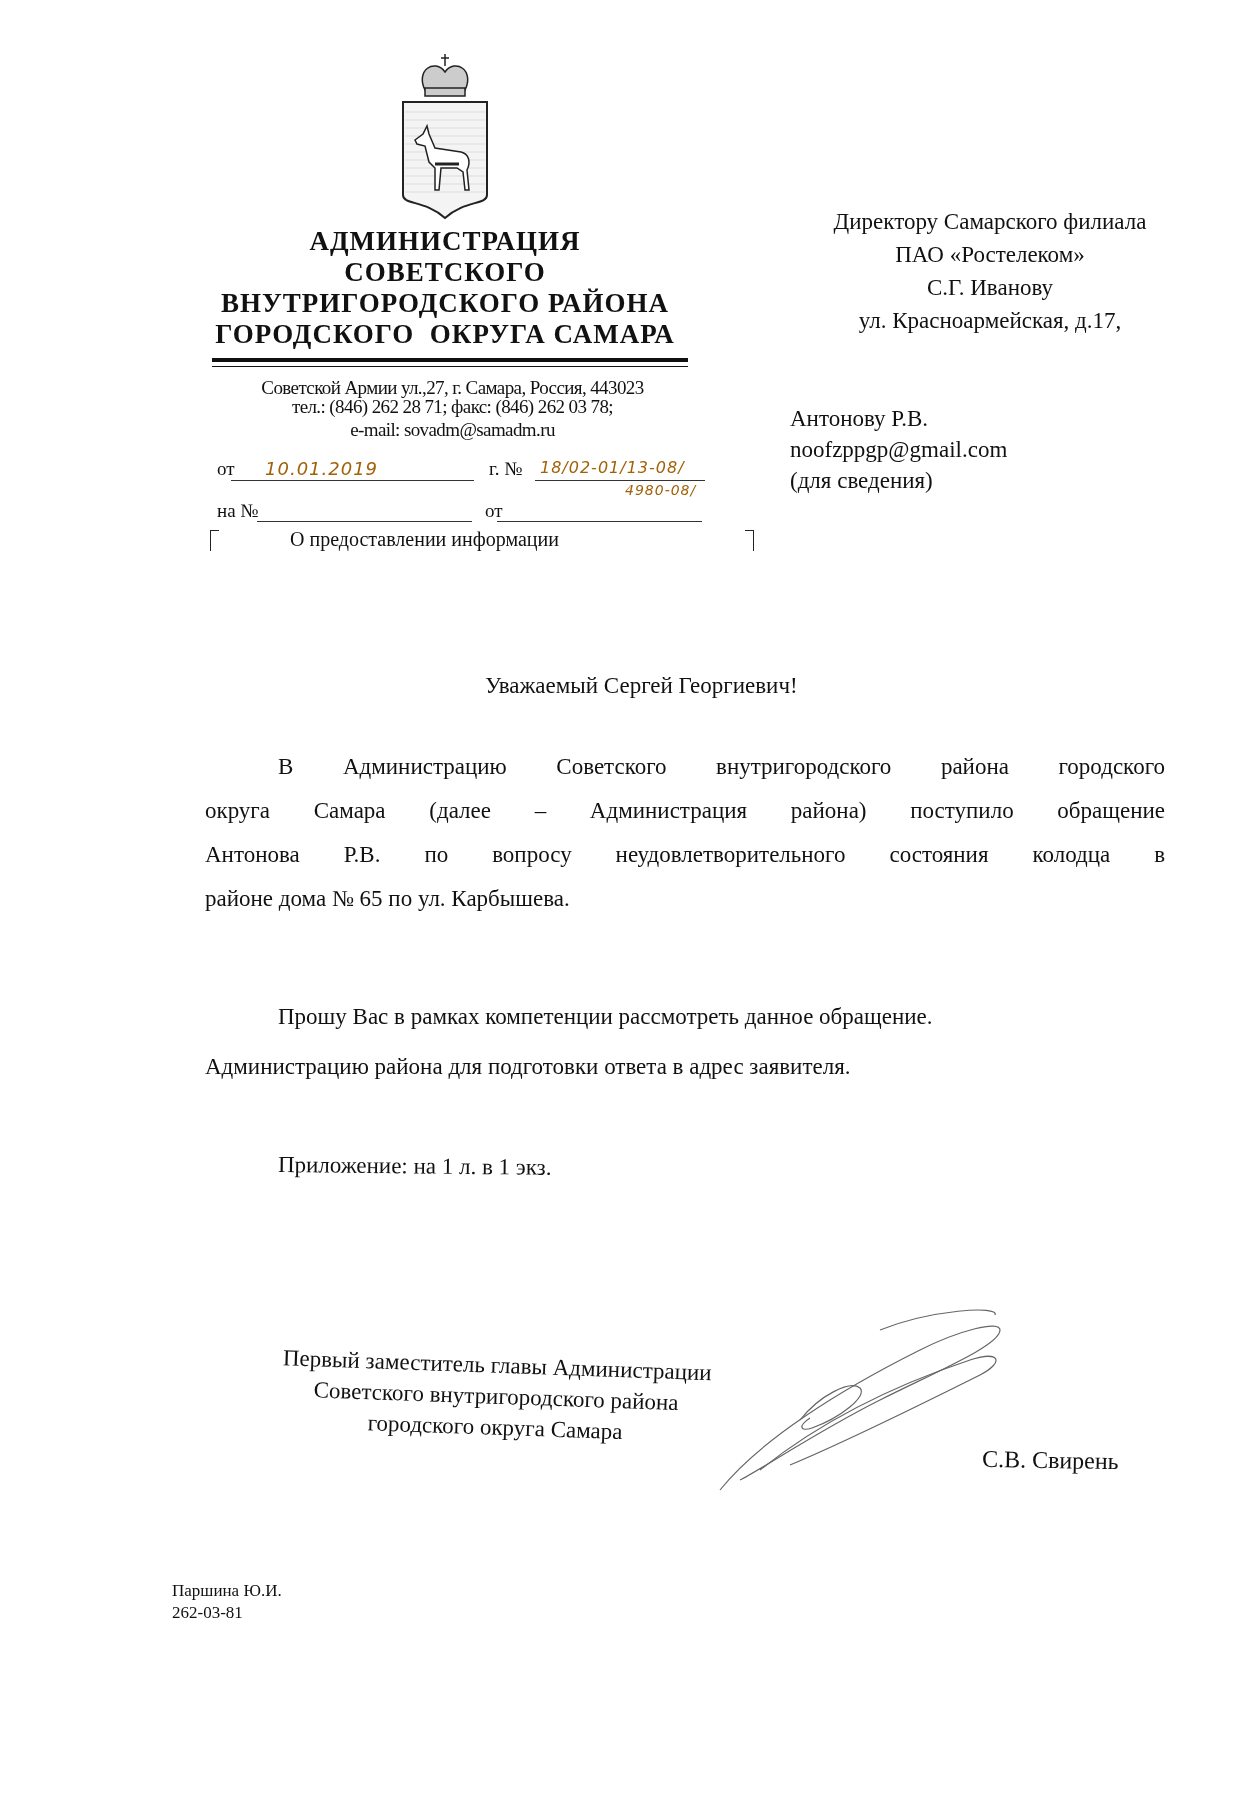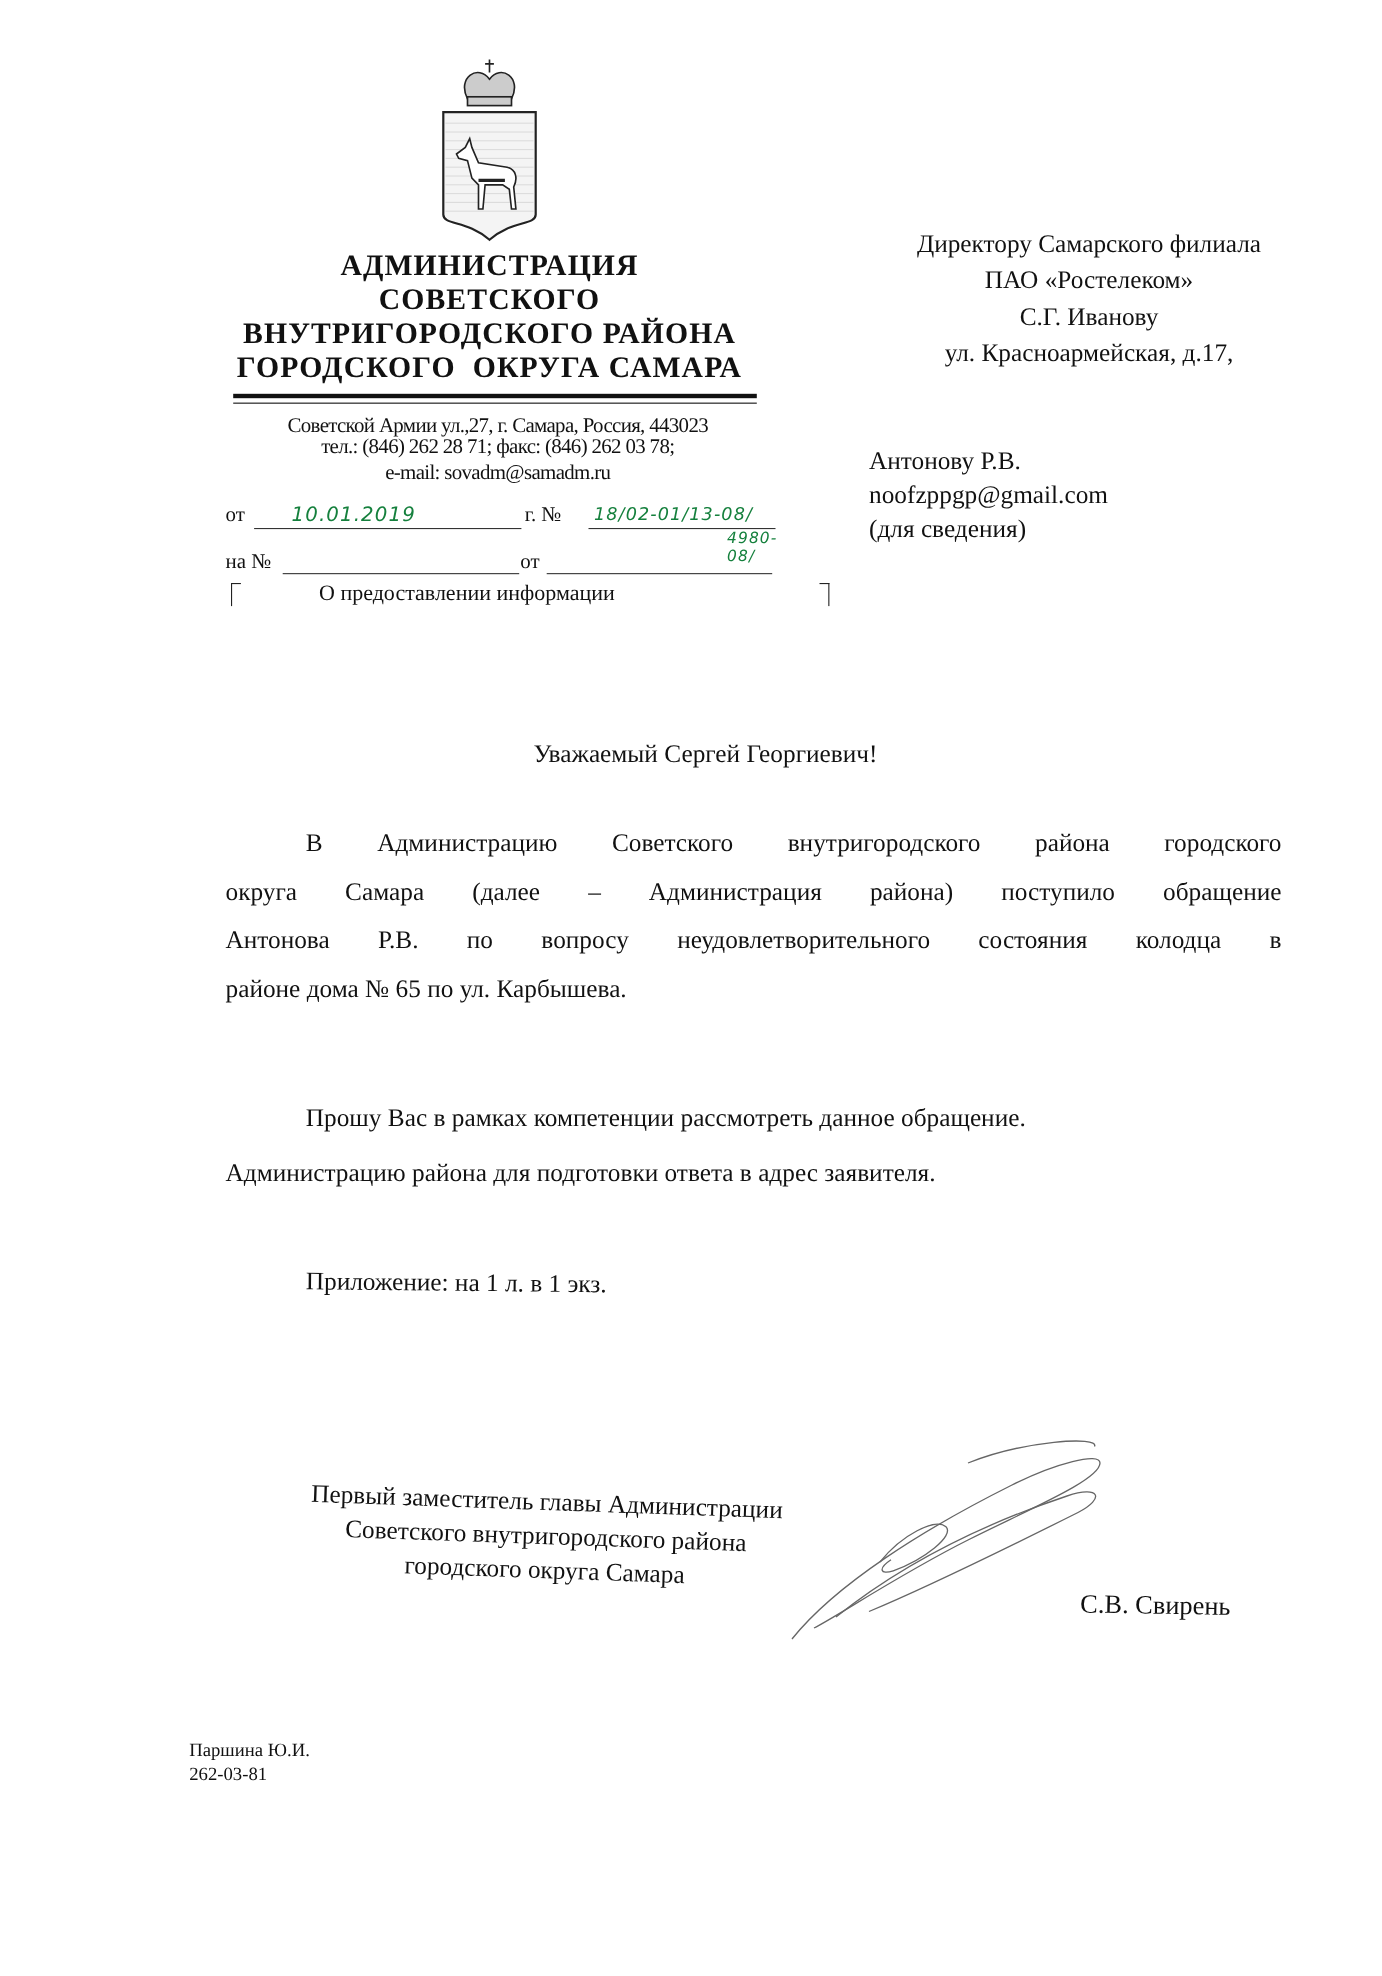--- a/index.html
+++ b/index.html
@@ -12,23 +12,23 @@
   
   .org-title { left: 205px; top: 226px; width: 480px; text-align: center; font-weight: bold; font-size: 27px; line-height: 31px; letter-spacing: 1px; }
   .org-rule { left: 212px; width: 476px; background: #111; }
   .rule-thick { top: 358px; height: 4px; }
   .rule-thin { top: 366px; height: 1px; }
 
   .org-contacts { left: 205px; top: 378px; width: 495px; text-align: center; font-size: 19px; line-height: 19px; letter-spacing: -0.6px; }
   .org-contacts div { white-space: nowrap; }
   .org-email { margin-top: 4px; }
 
-  .reg-line { font-size: 19px; white-space: nowrap; }
+  .reg-line { font-size: 19px; white-space: nowrap; margin-left: 12px; }
   .uline { position: absolute; border-bottom: 1px solid #333; }
-  .hand { position: absolute; font-family: "DejaVu Sans", sans-serif; font-style: italic; color: #15803d; font-size: 18px; letter-spacing: 1px; }
+  .hand { position: absolute; font-family: "DejaVu Sans", sans-serif; font-style: italic; color: #a16207; font-size: 18px; letter-spacing: 1px; text-align: center; }
 
   .subject { left: 210px; top: 528px; width: 505px; height: 30px; font-size: 20px; padding-left: 39px; }
   .corner-l { position: absolute; left: 0; top: 2px; width: 8px; height: 20px; border-left: 1.5px solid #222; border-top: 1.5px solid #222; }
   .corner-r { position: absolute; right: 0; top: 2px; width: 8px; height: 20px; border-right: 1.5px solid #222; border-top: 1.5px solid #222; }
   .subject-text { position: absolute; left: 80px; top: 0; }
 
   
   .addressee { left: 760px; top: 205px; width: 460px; text-align: center; font-size: 23px; line-height: 33px; }
   .cc { left: 790px; top: 403px; width: 420px; font-size: 23px; line-height: 31px; }
 
@@ -97,21 +97,21 @@
   <div class="org-email">e-mail: sovadm@samadm.ru</div>
 </div>
 
 <div class="abs" style="left:205px; top:458px; width:500px; height:30px;">
   <span class="abs reg-line" style="left:0; top:0;">от</span>
   <span class="uline" style="left:26px; top:22px; width:243px;"></span>
   <span class="hand" style="left:60px; top:0;">10.01.2019</span>
   <span class="abs reg-line" style="left:272px; top:0;">г. №</span>
   <span class="uline" style="left:330px; top:22px; width:170px;"></span>
   <span class="hand" style="left:335px; top:0; font-size:16px;">18/02-01/13-08/</span>
-  <span class="hand" style="left:420px; top:24px; font-size:14px;margin-left:36px;">4980-08/</span>
+  <span class="hand" style="left:420px; top:24px; font-size:14px;">4980-08/</span>
 </div>
 
 <div class="abs" style="left:205px; top:500px; width:505px; height:26px;">
   <span class="abs reg-line" style="left:0; top:0;font-family:Liberation Serif, serif;">на №</span>
   <span class="uline" style="left:52px; top:21px; width:215px;"></span>
   <span class="abs reg-line" style="left:268px; top:0;">от</span>
   <span class="uline" style="left:292px; top:21px; width:205px;"></span>
 </div>
 
 <div class="abs subject">

